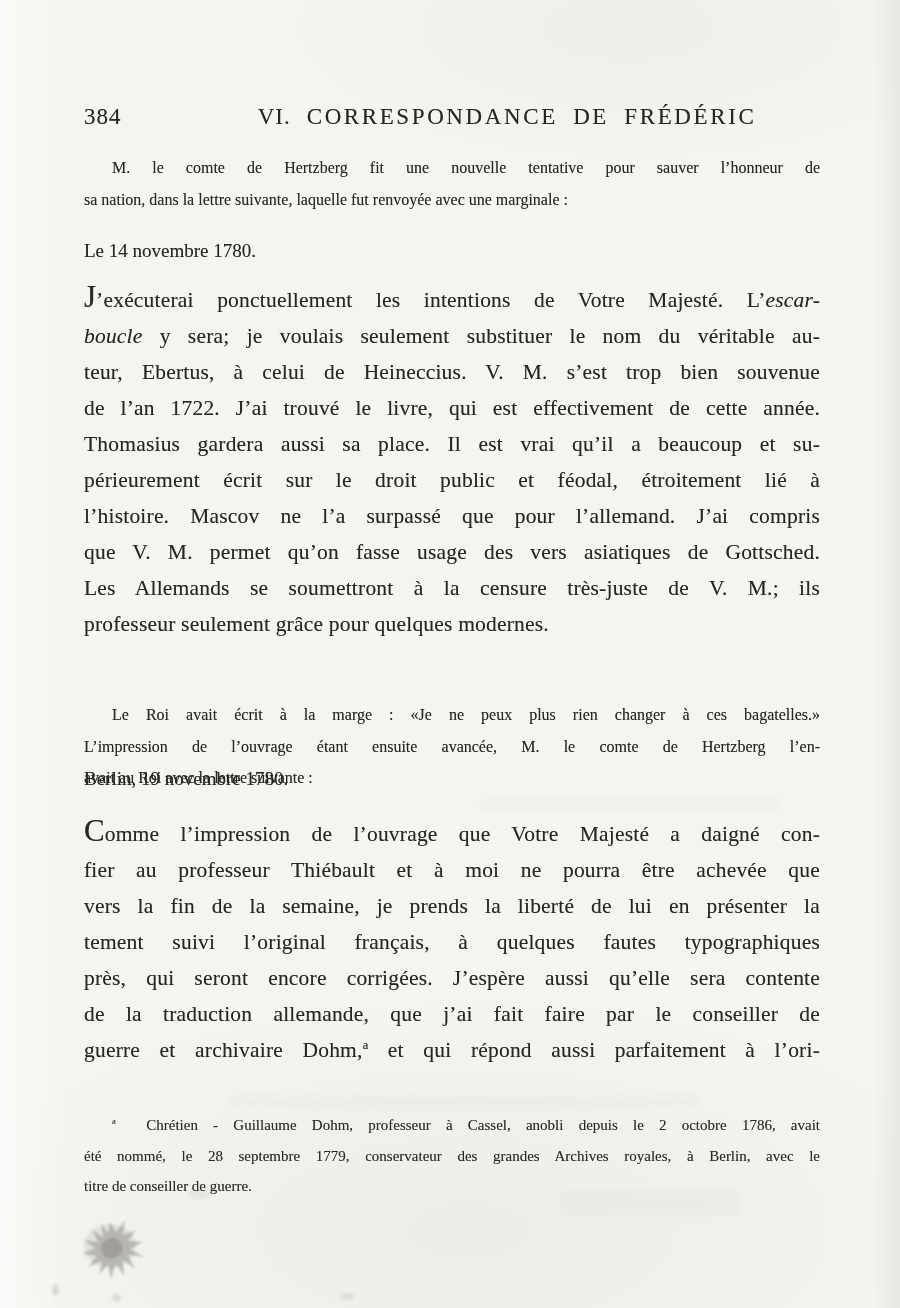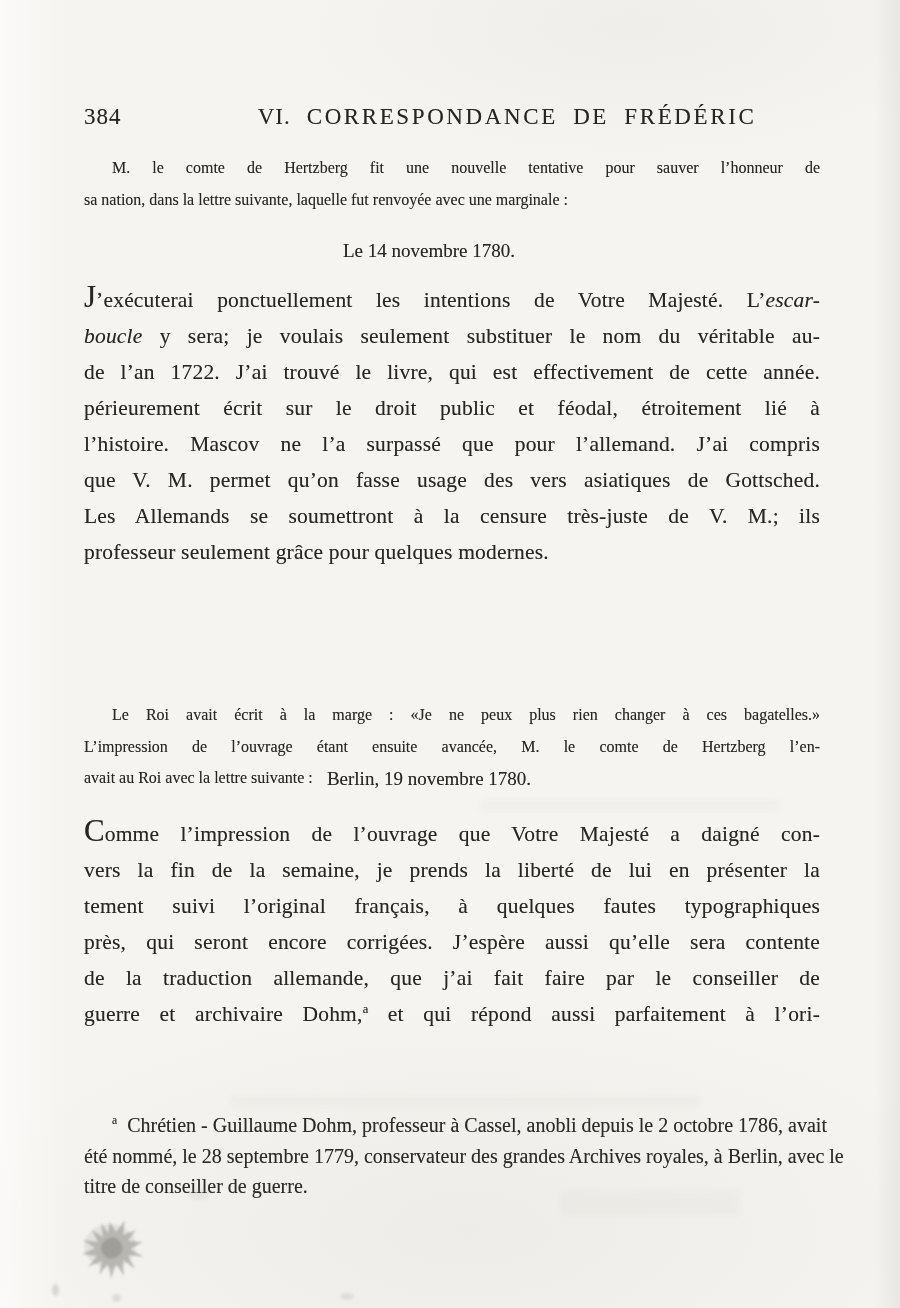--- a/index.html
+++ b/index.html
@@ -21,23 +21,23 @@
   }
   .block{position:absolute;left:84px;width:736px;box-sizing:border-box;}
   
   .header{top:104px;display:flex;align-items:baseline;font-size:23px;}
   .pagenum{width:110px;letter-spacing:1px;}
   .titlewrap{flex:1;text-align:center;letter-spacing:2.6px;word-spacing:7px;white-space:nowrap;}
   .chapter{margin-right:16px;letter-spacing:1px;margin-top:15px;}
   
   .small{font-size:16px;line-height:32px;}
   .note{line-height:31.5px;}
-  .fnote{font-size:20px;line-height:30.5px;color:#2b2a28;}
+  .fnote{font-size:15px;line-height:30.5px;color:#2b2a28;}
   
-  .dateline{text-align:center;font-size:19px;}
+  .dateline{text-align:left;font-size:19px;}
   .dateline .dtxt{margin-right:46px;}
   
   .letter{font-size:21.5px;line-height:36px;letter-spacing:0.2px;}
   .initial{font-size:31px;line-height:20px;letter-spacing:0;}
   sup{font-size:0.58em;vertical-align:super;line-height:0;}
   em{}
   
   .jline{text-align:justify;text-align-last:justify;white-space:nowrap;}
   .lline{text-align:left;white-space:nowrap;}
   .ind{padding-left:28px;}
@@ -68,40 +68,43 @@
     <div class="lline">sa nation, dans la lettre suivante, laquelle fut renvoyée avec une marginale :</div>
   </div>
 
   <div class="block dateline" style="top:240px">
     <span class="dtxt">Le 14 novembre 1780.</span>
   </div>
 
   <div class="block letter" style="top:282px">
     <div class="jline"><span class="initial">J</span><span>’exécuterai ponctuellement les intentions de Votre Majesté. L’</span><em>escar-</em></div>
     <div class="jline"><em>boucle</em><span> y sera; je voulais seulement substituer le nom du véritable au-</span></div>
+    <div class="jline">teur, Ebertus, à celui de Heineccius. V. M. s’est trop bien souvenue</div>
     <div class="jline">de l’an 1722. J’ai trouvé le livre, qui est effectivement de cette année.</div>
+    <div class="jline">Thomasius gardera aussi sa place. Il est vrai qu’il a beaucoup et su-</div>
     <div class="jline">périeurement écrit sur le droit public et féodal, étroitement lié à</div>
     <div class="jline">l’histoire. Mascov ne l’a surpassé que pour l’allemand. J’ai compris</div>
     <div class="jline">que V. M. permet qu’on fasse usage des vers asiatiques de Gottsched.</div>
     <div class="jline">Les Allemands se soumettront à la censure très-juste de V. M.; ils</div>
     <div class="lline">professeur seulement grâce pour quelques modernes.</div>
   </div>
 
   <div class="block small note" style="top:699px">
     <div class="jline ind">Le Roi avait écrit à la marge : «Je ne peux plus rien changer à ces bagatelles.»</div>
     <div class="jline">L’impression de l’ouvrage étant ensuite avancée, M. le comte de Hertzberg l’en-</div>
     <div class="lline">avait au Roi avec la lettre suivante :</div>
   </div>
 
   <div class="block dateline" style="top:768px">
     <span class="dtxt">Berlin, 19 novembre 1780.</span>
   </div>
 
   <div class="block letter" style="top:816px">
     <div class="jline"><span class="initial">C</span><span>omme l’impression de l’ouvrage que Votre Majesté a daigné con-</span></div>
+    <div class="jline">fier au professeur Thiébault et à moi ne pourra être achevée que</div>
     <div class="jline">vers la fin de la semaine, je prends la liberté de lui en présenter la</div>
     <div class="jline">tement suivi l’original français, à quelques fautes typographiques</div>
     <div class="jline">près, qui seront encore corrigées. J’espère aussi qu’elle sera contente</div>
     <div class="jline">de la traduction allemande, que j’ai fait faire par le conseiller de</div>
     <div class="jline"><span>guerre et archivaire Dohm,</span><sup>a</sup><span> et qui répond aussi parfaitement à l’ori-</span></div>
   </div>
 
   <div class="block fnote" style="top:1110px">
     <div class="jline ind"><sup>a</sup><span>&nbsp;&nbsp;</span><span>Chrétien - Guillaume Dohm, professeur à Cassel, anobli depuis le 2 octobre 1786, avait</span></div>
     <div class="jline">été nommé, le 28 septembre 1779, conservateur des grandes Archives royales, à Berlin, avec le</div>

